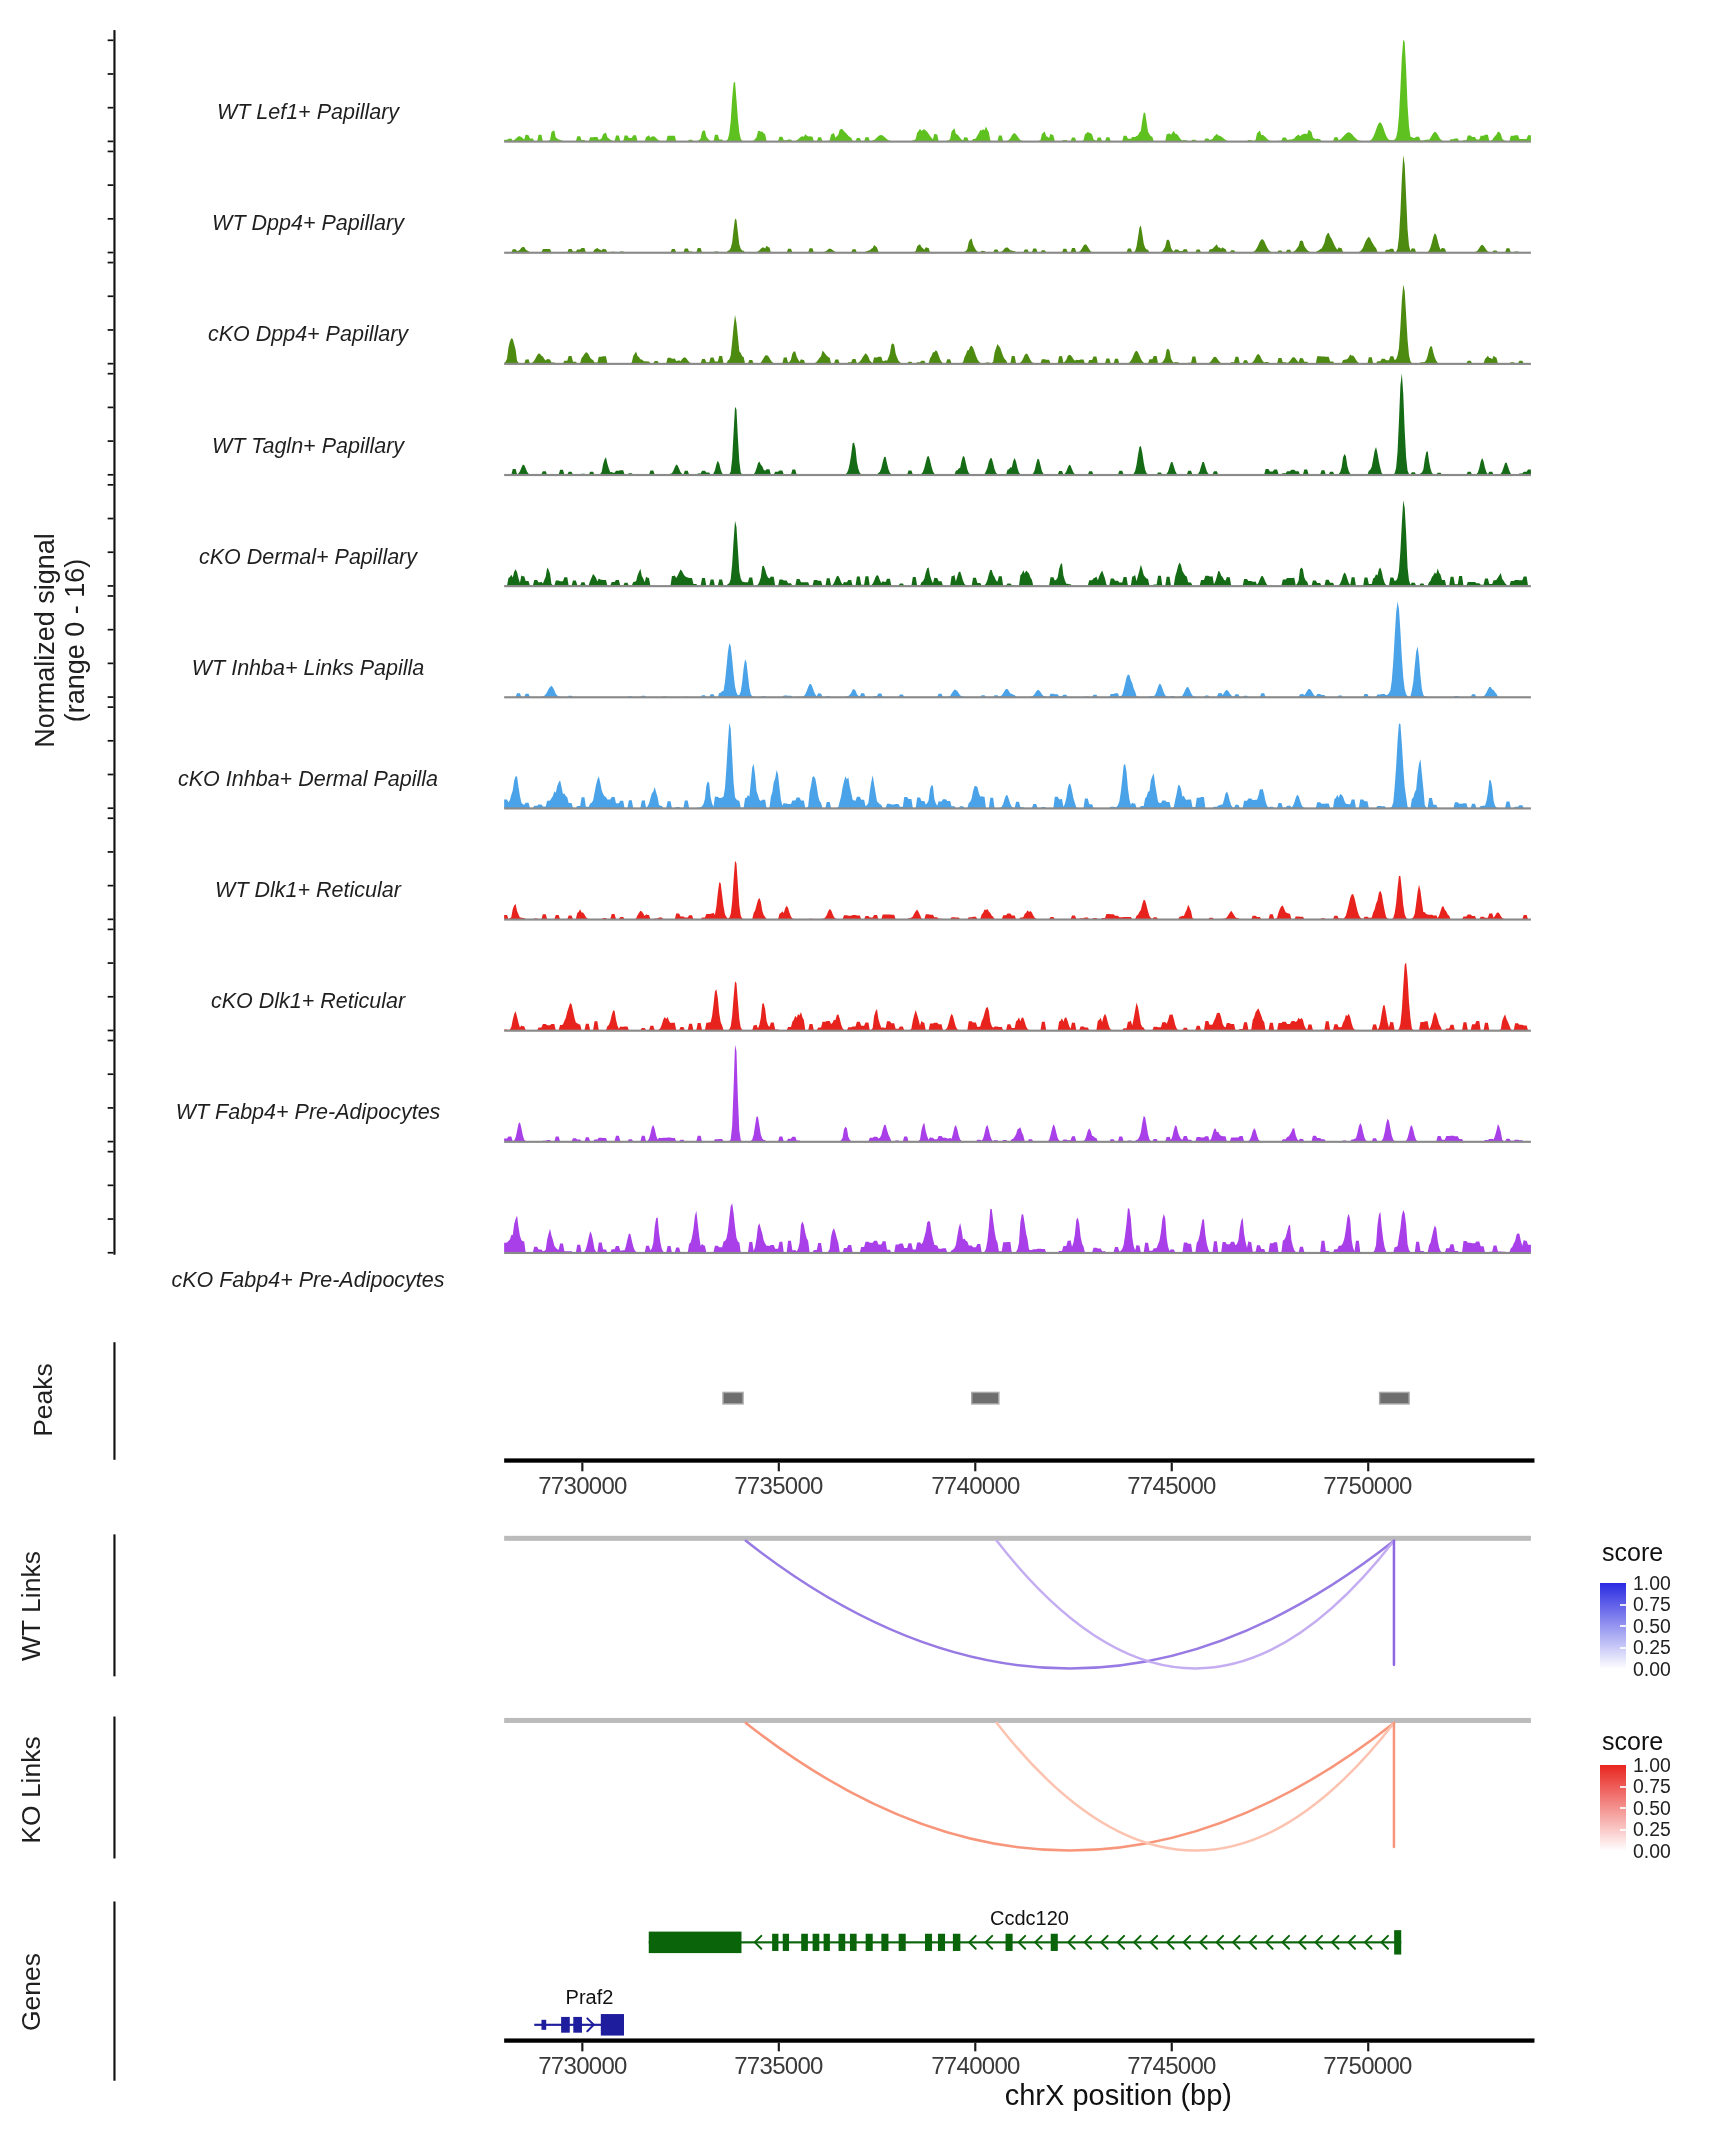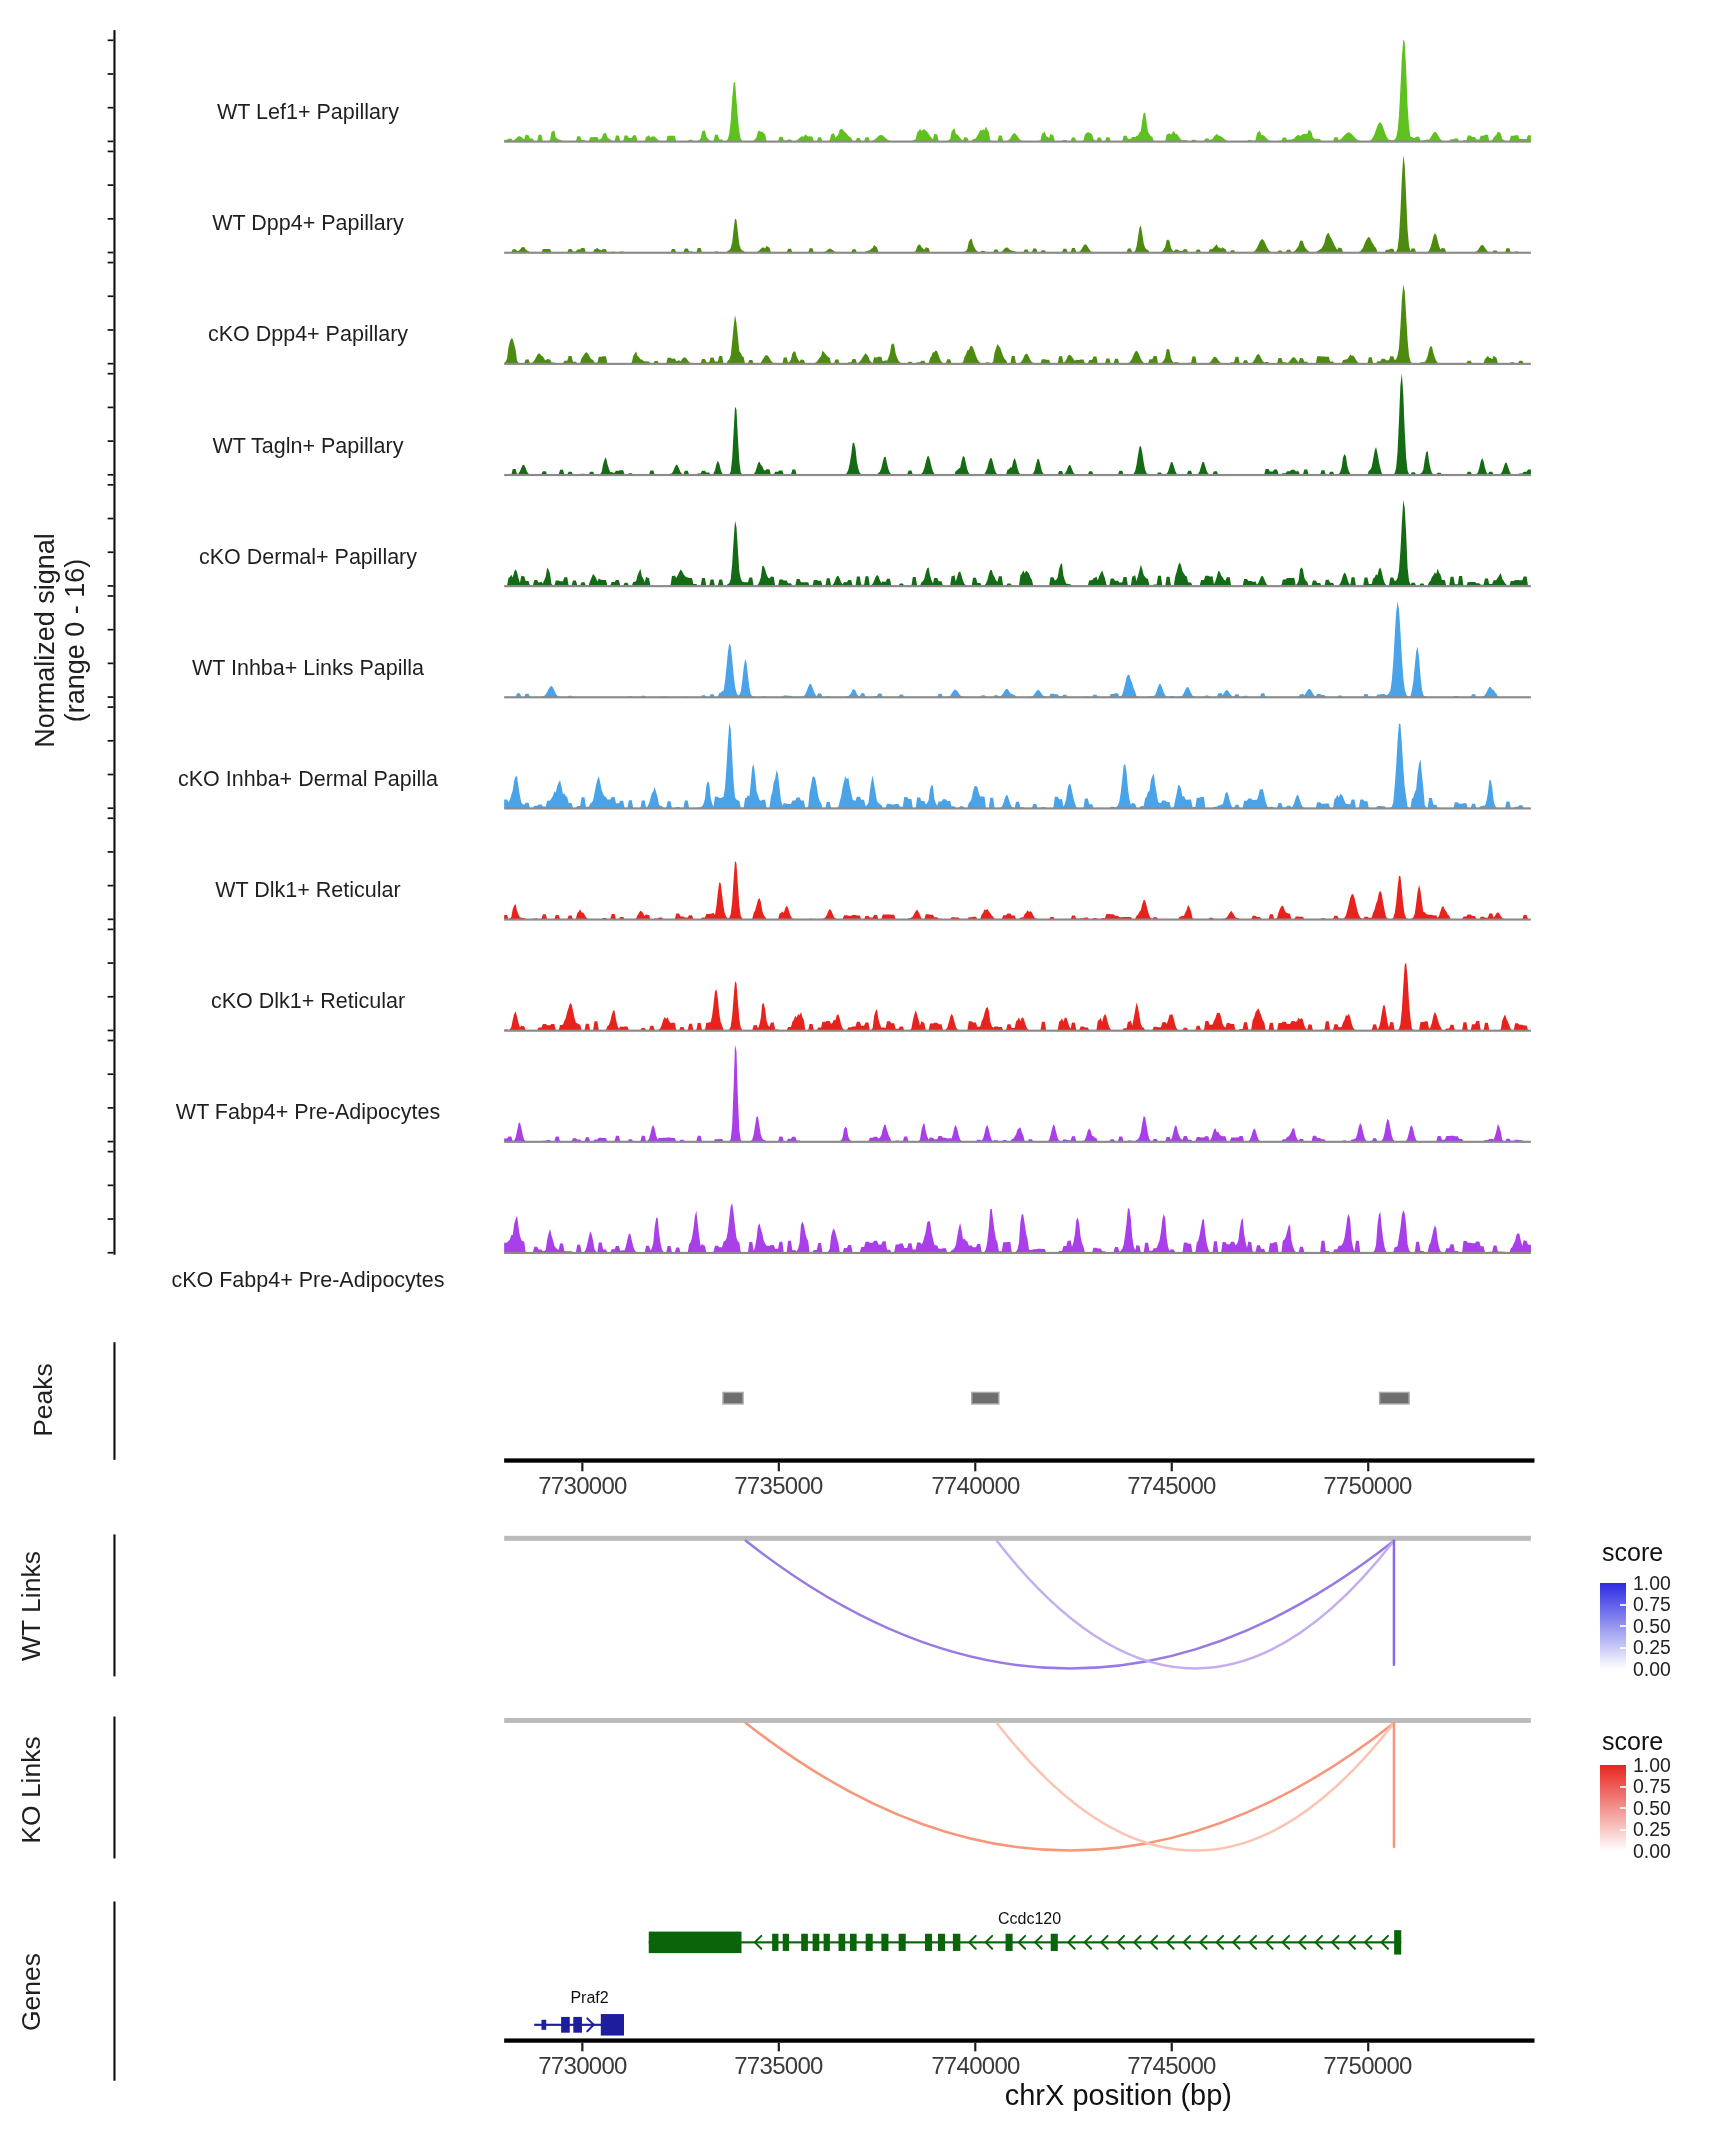--- a/index.html
+++ b/index.html
@@ -1,33 +1,33 @@
 <!DOCTYPE html>
 <html style="font-size:11.5px"><head>
 <meta charset="utf-8">
 <style>
   html,body{margin:0;padding:0;background:#fff;}
   .stage{position:relative;width:1721px;height:2151px;background:#ffffff;
          font-family:"Liberation Sans","DejaVu Sans",sans-serif;overflow:hidden;}
   .plot-svg{position:absolute;left:0;top:0;z-index:1;}
   .txt{position:absolute;z-index:2;color:#1f1f1f;}
   .track-label{left:93px;width:430px;height:29px;font-size:21.5px;line-height:29px;
-               text-align:center;white-space:nowrap;}
+               text-align:center;white-space:nowrap;font-style:italic;}
   .section-label{width:186px;height:32px;font-size:26.5px;line-height:32px;text-align:center;
                  transform:rotate(-90deg);transform-origin:50% 50%;white-space:nowrap;}
   .ylabel{left:-161px;top:609px;width:444px;height:63px;font-size:27px;line-height:30px;
           text-align:center;transform:rotate(-90deg);transform-origin:50% 50%;}
   .xtick{width:115px;height:26px;font-size:24px;line-height:26px;text-align:center;
          color:#3a3a3a;letter-spacing:-0.7px;white-space:nowrap;}
   .xaxis-title{left:802px;top:2079px;width:430px;height:33px;font-size:29px;line-height:33px;
                text-align:right;color:#111;}
   .score-title{width:100px;height:29px;font-size:25px;line-height:29px;color:#111;}
   .legend-grad{position:absolute;z-index:2;width:26px;height:86px;}
   .legend-ticklabel{width:65px;height:20px;font-size:19.4px;line-height:20px;color:#222;}
-  .gene-label{height:21.5px;font-size:16px;line-height:21.5px;text-align:center;color:#111;white-space:nowrap;}
+  .gene-label{height:21.5px;font-size:20px;line-height:21.5px;text-align:center;color:#111;white-space:nowrap;}
   .grad-nub{position:absolute;left:20px;width:5.7px;height:2.2px;background:rgba(255,255,255,.85);}
 </style>
 </head>
 <body>
 
 <div class="stage">
 
   <svg id="plot-svg" class="plot-svg" width="1721" height="2151" viewBox="0 0 2400 3000">
       <g>
         <rect x="158" y="42" width="3" height="1708" fill="#111"></rect>

